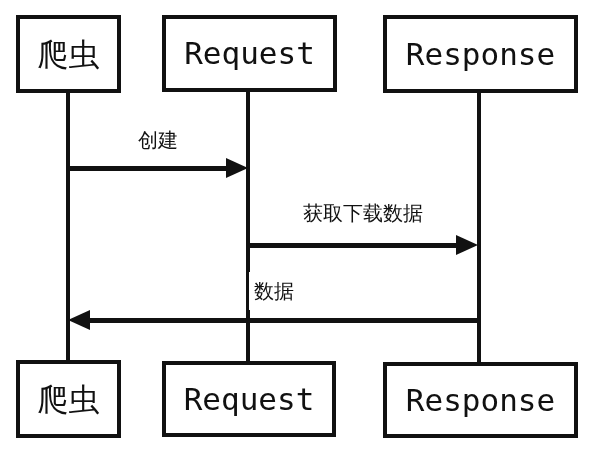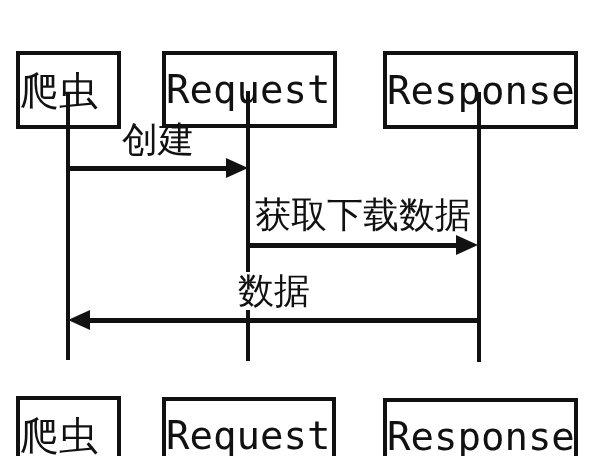--- a/index.html
+++ b/index.html
@@ -21,25 +21,24 @@
     color: var(--line);
     overflow: hidden;
   }
   
   .box {
     position: absolute;
     border: 4px solid var(--line);
     background: var(--bg);
     display: flex;
     align-items: center;
-    justify-content: flex-start;
-    font-size: 39px;
+    justify-content: center;
+    font-size: 31px;
     line-height: 1;
     white-space: nowrap;
-    margin-top: 36px;
   }
   .box-crawler-top   { left: 16px;  top: 15px;  width: 105px; height: 78px; }
   .box-request-top   { left: 162px; top: 15px;  width: 175px; height: 77px; }
   .box-response-top  { left: 383px; top: 15px;  width: 195px; height: 78px; }
   .box-crawler-bot   { left: 16px;  top: 360px; width: 105px; height: 78px; }
   .box-request-bot   { left: 162px; top: 361px; width: 174px; height: 76px; }
   .box-response-bot  { left: 383px; top: 362px; width: 195px; height: 76px; }
 
   
   .lifeline {
@@ -69,26 +68,26 @@
     border-bottom: 10px solid transparent;
   }
   .head-create { left: 226px; top: 158px; border-left: 22px solid var(--line); }
   .head-fetch  { left: 456px; top: 235px; border-left: 22px solid var(--line); }
   .head-data   { left: 68px;  top: 310px; border-right: 22px solid var(--line); }
 
   
   .msg-label {
     position: absolute;
     transform: translateX(-50%);
-    font-size: 36px;
+    font-size: 20px;
     line-height: 38px;
     white-space: nowrap;
   }
   .label-create { left: 158px; top: 121px; }
-  .label-fetch  { left: 363px; top: 196px; }
+  .label-fetch  { left: 363px; top: 196px; font-family: Liberation Mono, monospace; }
   .label-data   { left: 274px; top: 272px; background: var(--bg); padding: 0 5px; text-align: right; }
 </style>
 </head>
 <body>
 
 <div class="diagram">
 
   <div class="box box-crawler-top">
     <span>爬虫</span>
   </div>

